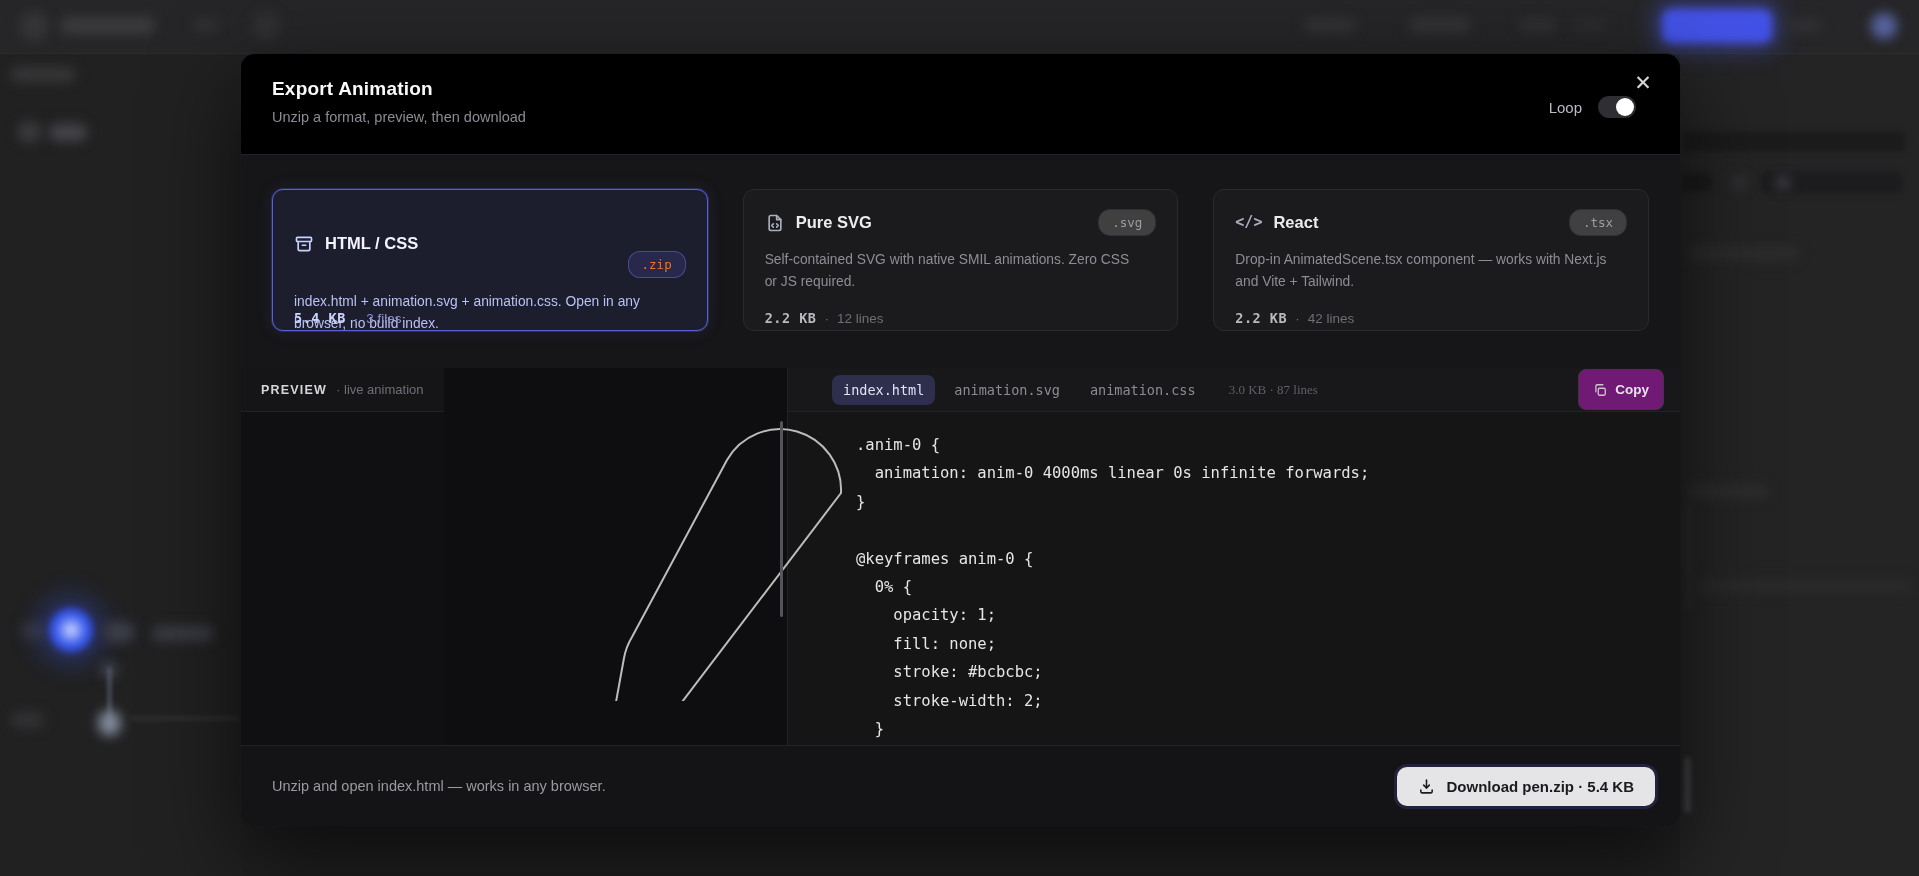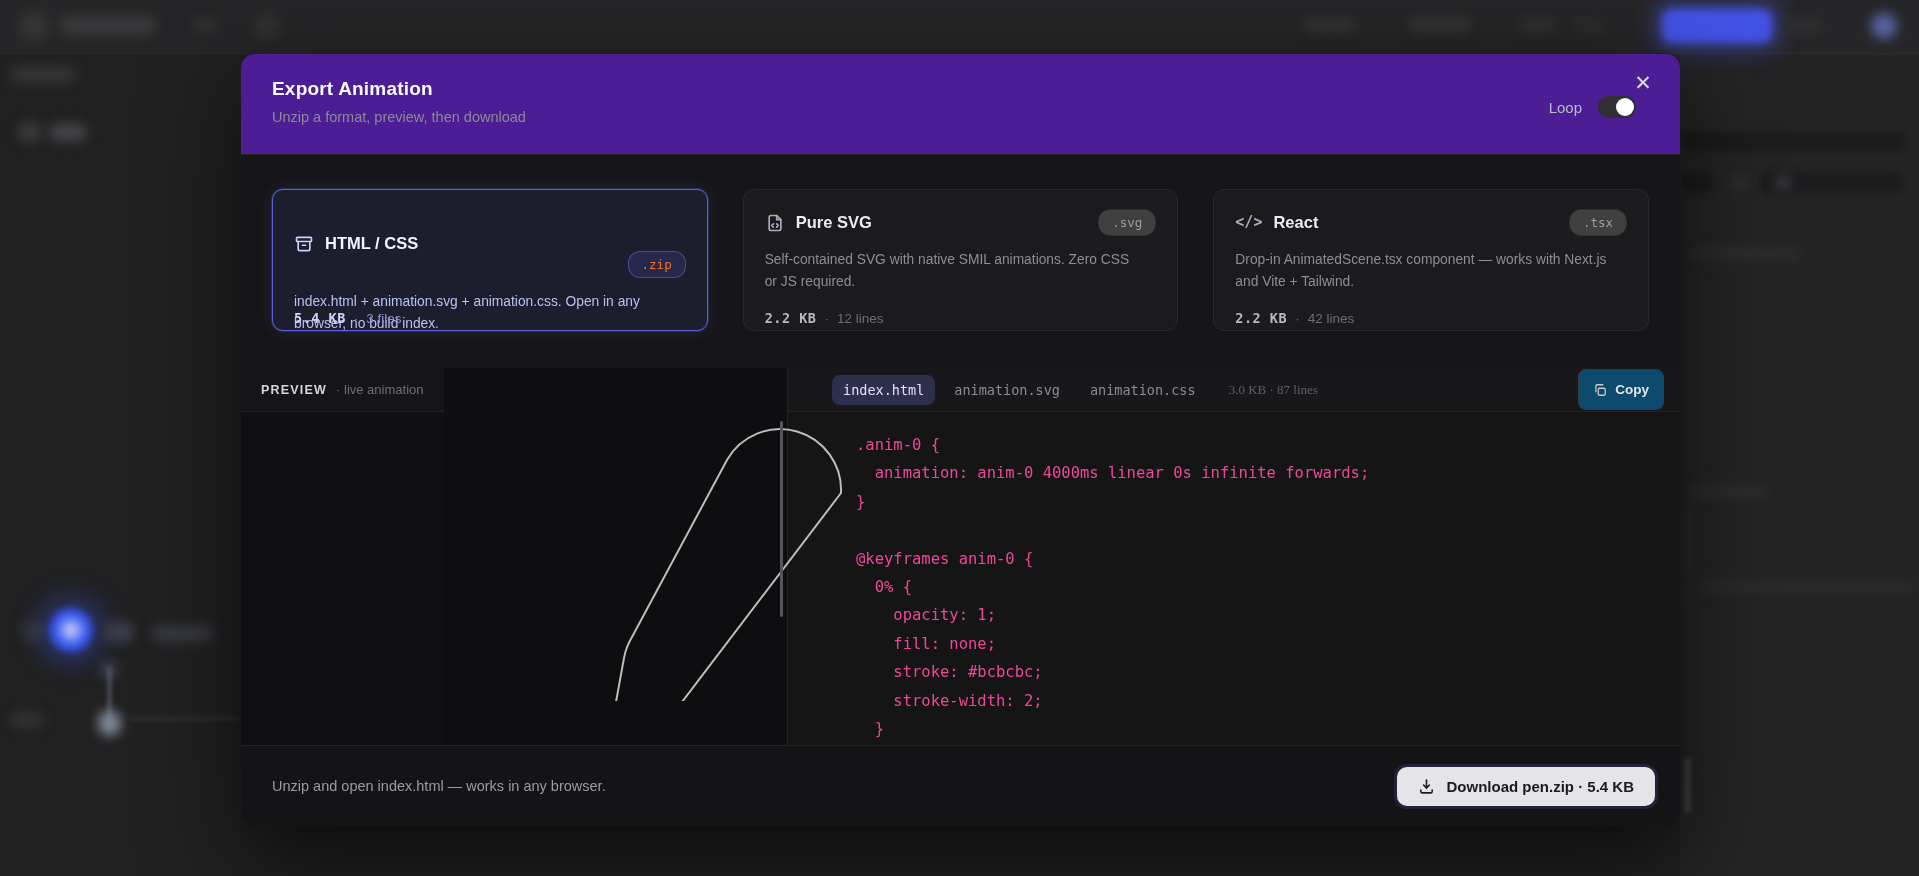--- a/index.html
+++ b/index.html
@@ -19,21 +19,21 @@
     background:radial-gradient(circle at 50% 50%, #cfd6ff 0%, #3f62f0 45%, #2b3fb8 70%, rgba(40,60,180,0) 100%);
     filter:blur(3px); box-shadow:0 0 26px 10px rgba(60,90,240,.35); }
   .bg-playhead-line { position:absolute; left:108px; top:668px; width:3px; height:60px; background:#5a5f6e; filter:blur(2px); }
   .bg-track { position:absolute; left:130px; top:716px; width:110px; height:5px; background:#2d2d2f; filter:blur(2px); }
 
   
   .modal { position:absolute; left:241px; top:54px; width:1439px; height:772px;
     background:#141416; border-radius:14px; box-shadow:0 30px 90px rgba(0,0,0,.65), 0 0 0 1px #232327;
     display:flex; flex-direction:column; overflow:hidden; }
 
-  .m-header { height:101px; flex:none; background:#4c1d95; border-bottom:1px solid #232327;
+  .m-header { height:101px; flex:none; background:#000000; border-bottom:1px solid #232327;
     padding:24px 24px 0 31px; position:relative; }
   .m-title { color:#fafafa; font-size:19px; font-weight:700; letter-spacing:.2px; }
   .m-subtitle { color:#8b8b93; font-size:14.5px; margin-top:9px; }
   .m-close { position:absolute; right:22px; top:14px; width:30px; height:30px; color:#d8d8dc;
     font-size:21px; line-height:30px; text-align:center; cursor:pointer; }
   .loop-row { position:absolute; right:44px; top:42px; display:flex; align-items:center; gap:16px; }
   .loop-label { color:#b9bcc6; font-size:15px; }
   .toggle { width:38px; height:22px; border-radius:11px; background:#2e2e33; position:relative; cursor:pointer; }
   .toggle .knob { position:absolute; right:2px; top:2px; width:18px; height:18px; border-radius:50%; background:#ffffff; }
 
@@ -68,25 +68,25 @@
   .preview-canvas { position:relative; flex:1; background:#0e0e10; }
   .preview-canvas svg { position:absolute; inset:0; }
   .preview-scrollthumb { position:absolute; right:4px; top:53px; width:3px; height:196px; border-radius:2px; background:#55555b; }
 
   .pane-code { flex:1; display:flex; flex-direction:column; background:#151516; border-left:1px solid #232327; }
   .code-tabs { height:44px; flex:none; background:#18181a; border-bottom:1px solid #232327;
     display:flex; align-items:center; padding:0 16px 0 44px; gap:8px; }
   .tab { font-family:"DejaVu Sans Mono", monospace; font-size:13.5px; color:#8b8b93; padding:7px 11px; border-radius:8px; cursor:pointer; }
   .tab.active { background:#2e2e4d; color:#e2e2f8; }
   .code-meta { font-family:Liberation Serif, serif; font-size:13px; color:#5f5f66; margin-left:14px; }
-  .copy-btn { margin-left:auto; display:flex; align-items:center; gap:8px; background:#0c4a6e; border:1px solid #3a3a3f;
+  .copy-btn { margin-left:auto; display:flex; align-items:center; gap:8px; background:#701a75; border:1px solid #3a3a3f;
     border-radius:8px; padding:12px 14px; color:#e6e6ea; font-size:13.5px; font-weight:700; cursor:pointer; }
   .copy-btn svg { width:14px; height:14px; color:#c9c9cf; }
   .code-body { flex:1; overflow:hidden; padding:19px 20px 0 68px; }
-  .code-line { font-family:"DejaVu Sans Mono", monospace; font-size:15.5px; color:#ec4899;
+  .code-line { font-family:"DejaVu Sans Mono", monospace; font-size:15.5px; color:#e5e5e5;
     white-space:pre; height:28.4px; line-height:28.4px; }
 
   
   .m-footer { flex:1; background:#141416; border-top:1px solid #232327; display:flex; align-items:center; padding:0 25px 0 31px; }
   .footer-hint { color:#9a9aa1; font-size:14.5px; }
   .download-btn { margin-left:auto; display:flex; align-items:center; gap:11px; background:#e5e5e7; color:#1b1b1f;
     border-radius:10px; padding:11px 21px; font-size:15px; font-weight:700; cursor:pointer;
     box-shadow:0 0 0 3px rgba(99,102,241,.18); }
   .download-btn svg { width:17px; height:17px; }
 </style>

